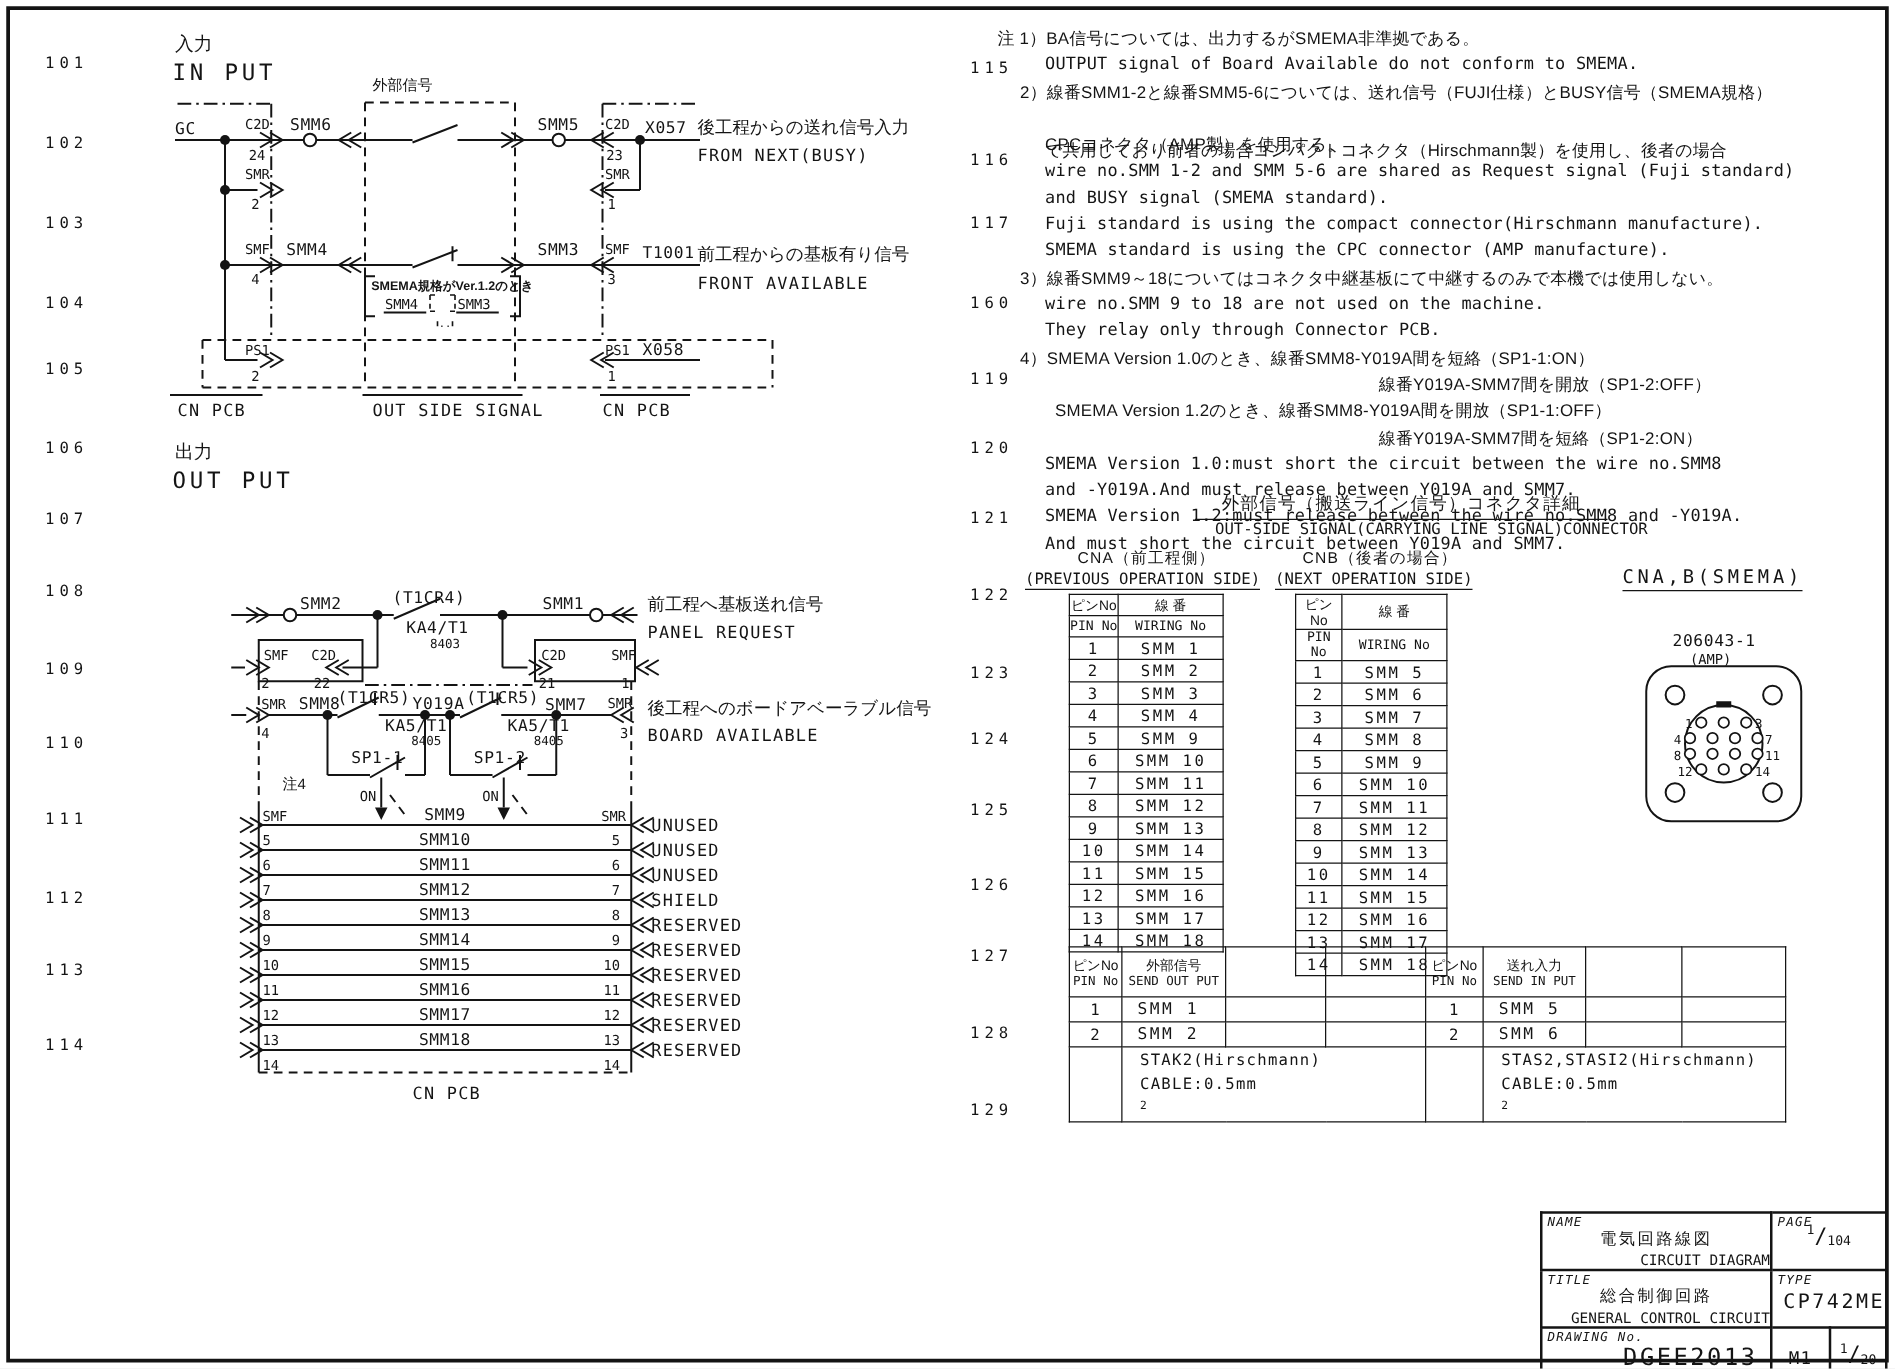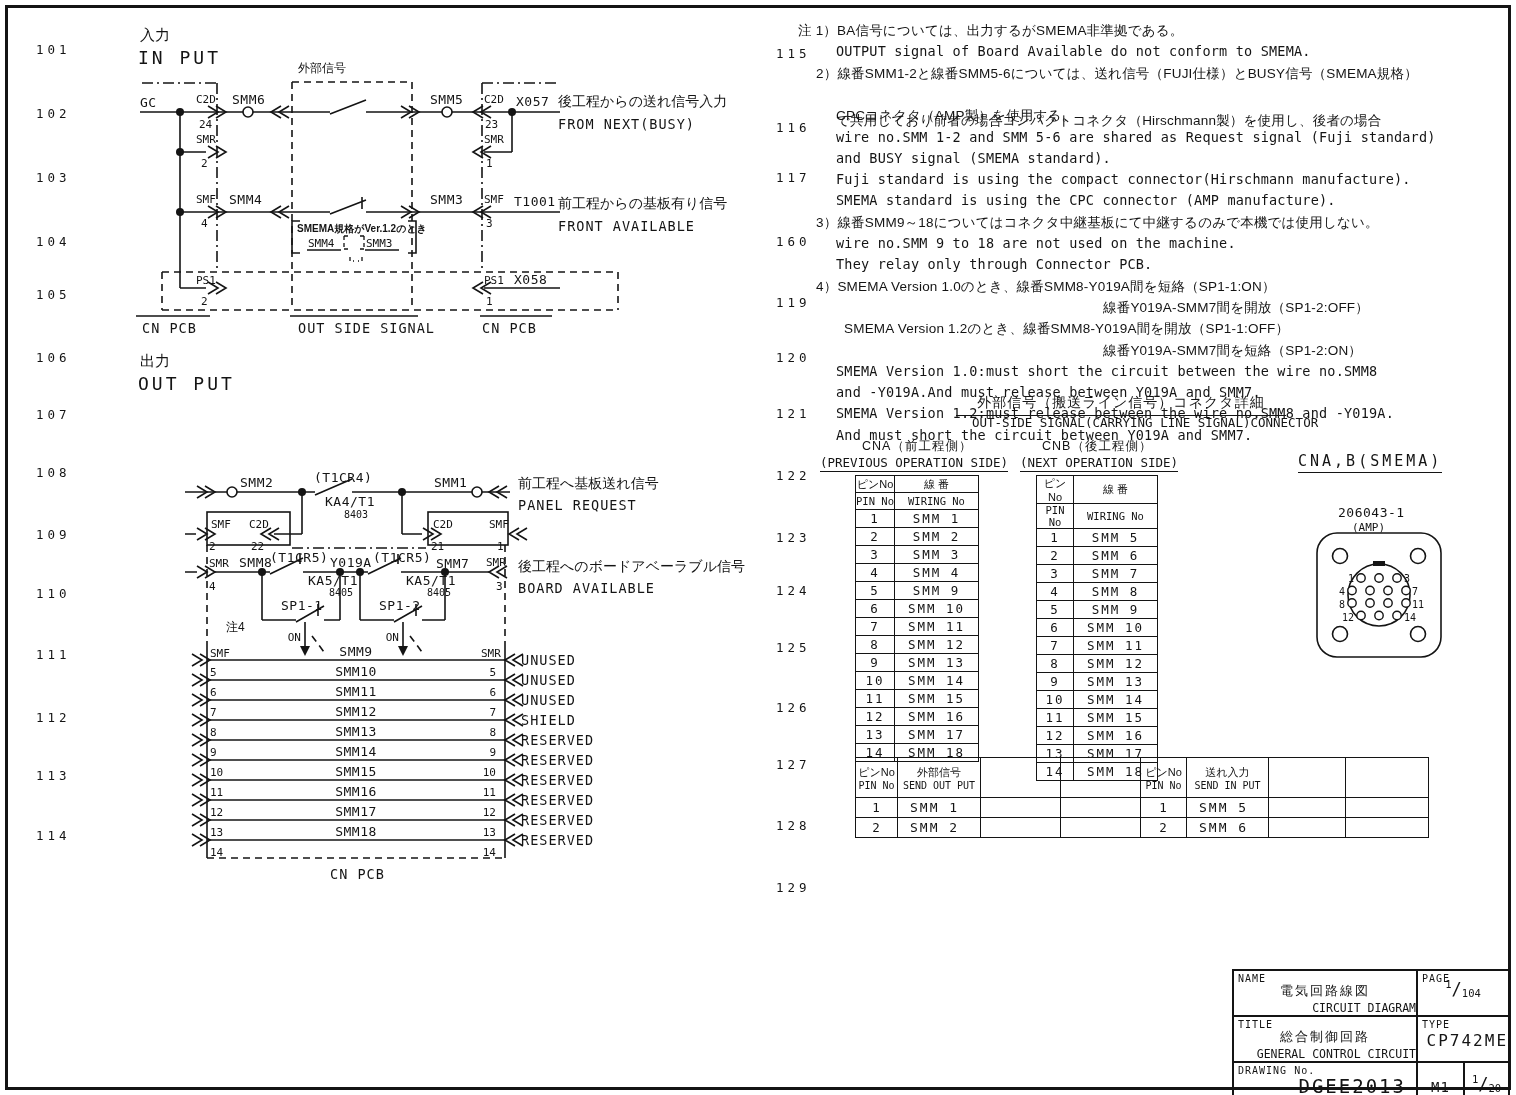--- a/index.html
+++ b/index.html
@@ -50,21 +50,21 @@
   .btable .ben{font-size:10.5px;display:block;}
   .btable .sjp{font-family:"Liberation Sans","DejaVu Sans",sans-serif;font-size:11px;display:block;}
   .btable .sen{font-size:10px;display:block;}
   .btable .pv{font-size:12.5px;letter-spacing:1px;}
   .btable .wv{font-size:13px;letter-spacing:2px;text-align:left;padding-left:12px;}
   .btable .cbl{text-align:left;padding-left:14px;font-size:12.5px;letter-spacing:1px;}
   .btable .cbl span{display:block;line-height:19px;}
   sup{font-size:9px;}
   .tblock{position:absolute;left:1232px;top:969px;width:276px;height:118px;}
   .tblock td{border:2.2px solid #141414;padding:0;vertical-align:top;position:relative;}
-  .tb-label{display:block;text-align:left;font-size:10px;padding:2px 0 0 4px;letter-spacing:1px;}
+  .tb-label{display:block;text-align:left;font-size:10px;padding:2px 0 0 4px;letter-spacing:1px;font-style:italic;}
   .tb-jp{display:block;text-align:center;font-family:"Liberation Sans","DejaVu Sans",sans-serif;font-size:13px;letter-spacing:2px;margin-top:-2px;}
   .tb-en{display:block;text-align:right;font-size:11.5px;margin-top:1px;}
   .tb-type{display:block;text-align:right;font-size:16px;letter-spacing:2px;margin-top:1px;}
   .tb-draw{display:block;text-align:right;font-size:19px;letter-spacing:2px;padding-right:10px;margin-top:-1px;}
   .tb-rev{display:block;text-align:center;font-size:14px;letter-spacing:1px;margin-top:16px;}
   .fr{display:block;text-align:center;margin-top:6px;}
   .fr .fn{font-size:10.5px;vertical-align:7px;}
   .fr .fs{font-size:17px;}
   .fr .fd{font-size:10.5px;vertical-align:-2px;}
 </style>
@@ -425,21 +425,21 @@
       <div class="nline e1" style="top: 362.8px;">SMEMA Version 1.0:must short the circuit between the wire no.SMM8</div>
       <div class="nline e1" style="top: 384.1px;">and -Y019A.And must release between Y019A and SMM7.</div>
       <div class="nline e1" style="top: 405.4px;">SMEMA Version 1.2:must release between the wire no.SMM8 and -Y019A.</div>
       <div class="nline e1" style="top: 426.7px;">And must short the circuit between Y019A and SMM7.</div>
     </div>
 
   <div class="sec-title-jp jpl" style="left:956px;top:394px;width:330px;">外部信号（搬送ライン信号）コネクタ詳細</div>
   <div class="sec-title-en" style="left:972px;top:415px;">OUT-SIDE SIGNAL(CARRYING LINE SIGNAL)CONNECTOR</div>
   <div class="cn-col-title" style="left:862px;top:438px;">CNA（前工程側）</div>
   <div class="cn-col-sub" style="left:820px;top:455px;">(PREVIOUS OPERATION SIDE)</div>
-  <div class="cn-col-title" style="left:1042px;top:438px;">CNB（後工程側）</div>
+  <div class="cn-col-title" style="left:1042px;top:438px;">CNB（後者の場合）</div>
   <div class="cn-col-sub" style="left:1020px;top:455px;">(NEXT OPERATION SIDE)</div>
   <div class="smema-conn-label" style="left:1298px;top:452px;">CNA,B(SMEMA)</div>
 
   <table class="cn-table" style="left:855px;top:475px;width:123px;">
     <colgroup>
         <col style="width:39px">
         <col style="width:84px">
       </colgroup>
     <thead>
       <tr>
@@ -633,20 +633,32 @@
     <tr style="height:20px;">
       <td class="pv">2</td>
       <td class="wv">SMM 2</td>
       <td></td>
           <td></td>
       <td class="pv">2</td>
       <td class="wv">SMM 6</td>
       <td></td>
           <td></td>
     </tr>
+    <tr style="height:41px;">
+      <td></td>
+      <td colspan="3" class="cbl">
+        <span>STAK2(Hirschmann)</span>
+        <span><span>CABLE:0.5mm</span><sup>2</sup></span>
+      </td>
+      <td></td>
+      <td colspan="3" class="cbl">
+        <span>STAS2,STASI2(Hirschmann)</span>
+        <span><span>CABLE:0.5mm</span><sup>2</sup></span>
+      </td>
+    </tr>
   </tbody>
     </table>
 
   <table class="tblock">
     <colgroup>
         <col style="width:184px">
         <col style="width:47px">
         <col style="width:45px">
       </colgroup>
     <tbody>

